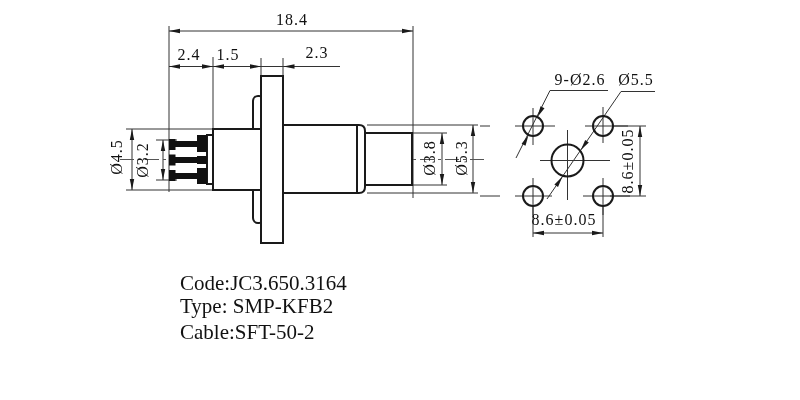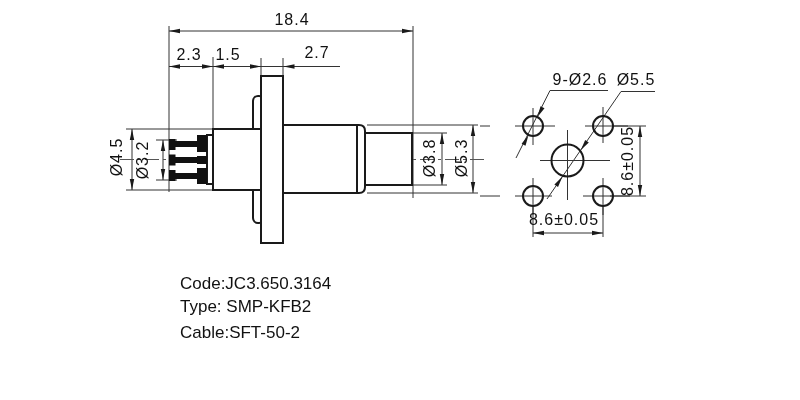--- a/index.html
+++ b/index.html
@@ -1,22 +1,22 @@
 <!DOCTYPE html>
 <html><head>
 <meta charset="utf-8">
 <style>
   html,body{margin:0;padding:0;background:#fff;}
   #canvas{position:relative;width:800px;height:340px;background:#fff;overflow:hidden;
-          font-family:Liberation Sans, sans-serif;color:#111;}
+          font-family:Liberation Serif, serif;color:#111;}
   #linework{position:absolute;left:0;top:0;}
   .dim{position:absolute;font-size:16px;line-height:1;letter-spacing:1px;white-space:nowrap;
        transform:translate(-50%,-50%);color:#111;}
   .dim.rot{transform:translate(-50%,-50%) rotate(-90deg);}
-  .titleblock{position:absolute;left:180px;top:272px;font-size:17px;line-height:23px;color:#111;}
+  .titleblock{position:absolute;left:180px;top:272px;font-size:21px;line-height:23px;color:#111;}
   .titleblock .tline{white-space:pre;}
   .titleblock .gap{margin-top:3px;}
   .titleblock .indent{padding-left:57px;}
 </style>
 </head>
 <body>
 
 <div id="canvas">
 
   <svg id="linework" width="800" height="400" viewBox="0 0 800 400">
@@ -123,23 +123,23 @@
       <polygon points="533,233 544,230.8 544,235.2"></polygon>
       <polygon points="603,233 592,230.8 592,235.2"></polygon>
       <polygon points="537.5,117.1 540.5,106.3 544.5,108.3"></polygon>
       <polygon points="528.5,134.9 525.5,145.7 521.6,143.7"></polygon>
       <polygon points="580.7,150.2 585.2,139.9 588.8,142.4"></polygon>
       <polygon points="562.5,176.6 558,186.9 554.4,184.4"></polygon>
     </g>
   </svg>
 
   <div class="dim" style="left:292px;top:20px">18.4</div>
-  <div class="dim" style="left:189px;top:55px">2.3</div>
+  <div class="dim" style="left:189px;top:55px">2.4</div>
   <div class="dim" style="left:228px;top:55px">1.5</div>
-  <div class="dim" style="left:317px;top:53px">2.7</div>
+  <div class="dim" style="left:317px;top:53px">2.3</div>
 
   <div class="dim rot" style="left:117px;top:157px">Ø4.5</div>
   <div class="dim rot" style="left:143px;top:160px">Ø3.2</div>
   <div class="dim rot" style="left:430px;top:158px">Ø3.8</div>
   <div class="dim rot" style="left:462px;top:158px">Ø5.3</div>
 
   <div class="dim" style="left:580px;top:80px">9-Ø2.6</div>
   <div class="dim" style="left:636px;top:80px">Ø5.5</div>
   <div class="dim rot" style="left:628px;top:161px">8.6±0.05</div>
   <div class="dim" style="left:564px;top:220px">8.6±0.05</div>

